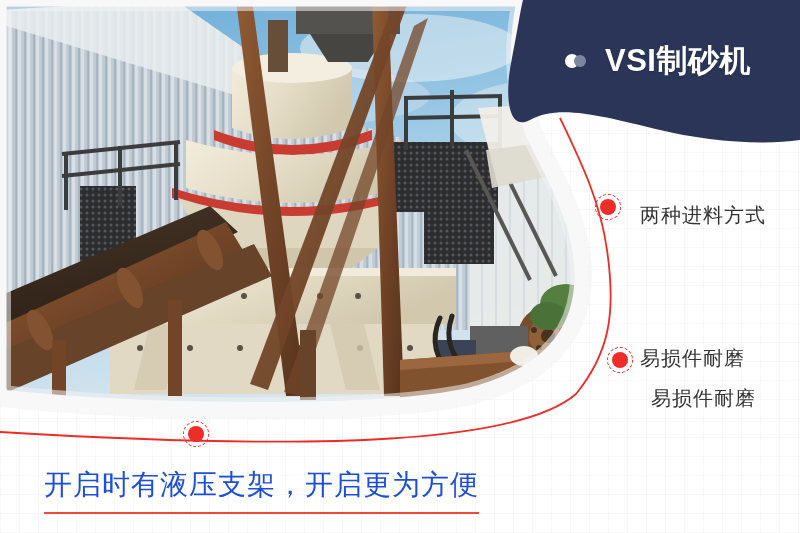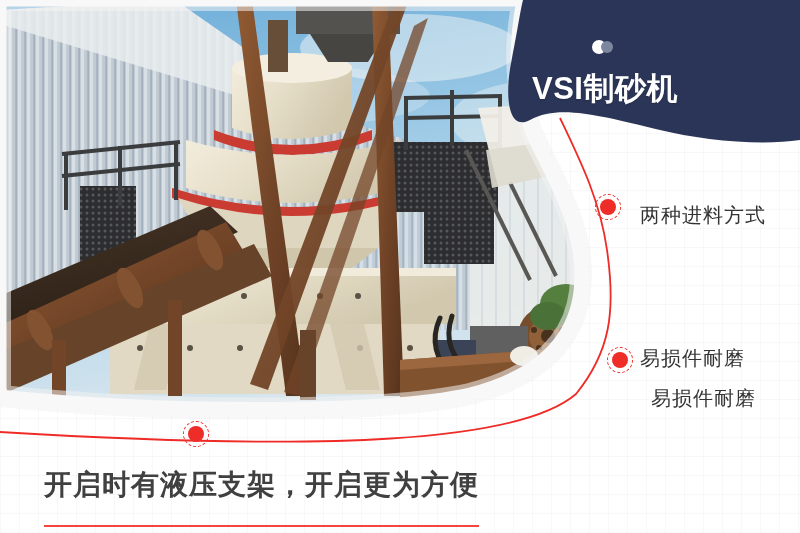--- a/index.html
+++ b/index.html
@@ -25,24 +25,23 @@
     background-size:19px 19px;
     pointer-events:none;
   }
   
   .photo-wrap{position:absolute;left:0;top:0;width:660px;height:440px;}
   .photo-svg{position:absolute;left:0;top:0;}
   
   .wave-svg{position:absolute;left:0;top:0;width:800px;height:533px;pointer-events:none;}
   
   .title-block{
-    position:absolute;left:532px;top:40px;
+    position:absolute;left:565px;top:40px;
     display:flex;align-items:center;gap:14px;
     z-index:8;
-    flex-direction:column;
   }
   .title-dot{position:relative;width:26px;height:14px;flex:none;}
   .title-dot .d1{
     position:absolute;left:0;top:0;width:14px;height:14px;border-radius:50%;
     background:#ffffff;
   }
   .title-dot .d2{
     position:absolute;left:9px;top:1px;width:12px;height:12px;border-radius:50%;
     background:#7c879f;
   }
@@ -75,27 +74,27 @@
   .dot .core{
     position:absolute;left:5px;top:5px;width:16px;height:16px;border-radius:50%;
     background:#ef2d28;
   }
   .dot-a{left:595px;top:194px;}
   .dot-b{left:607px;top:347px;}
   .dot-c{left:183px;top:421px;}
   
   .caption{
     position:absolute;left:44px;top:466px;z-index:8;
-    color:#404040;
+    color:#1d4ed8;
     font-size:28px;
-    font-weight:bold;
+    font-weight:normal;
     letter-spacing:1px;
     white-space:nowrap;
     border-bottom:2px solid #f4453e;
-    padding-bottom:21px;
+    padding-bottom:8px;
   }
 </style>
 </head>
 <body>
 
 <div id="stage">
 
   <div class="grid-bg"></div>
 
   <div class="photo-wrap">

